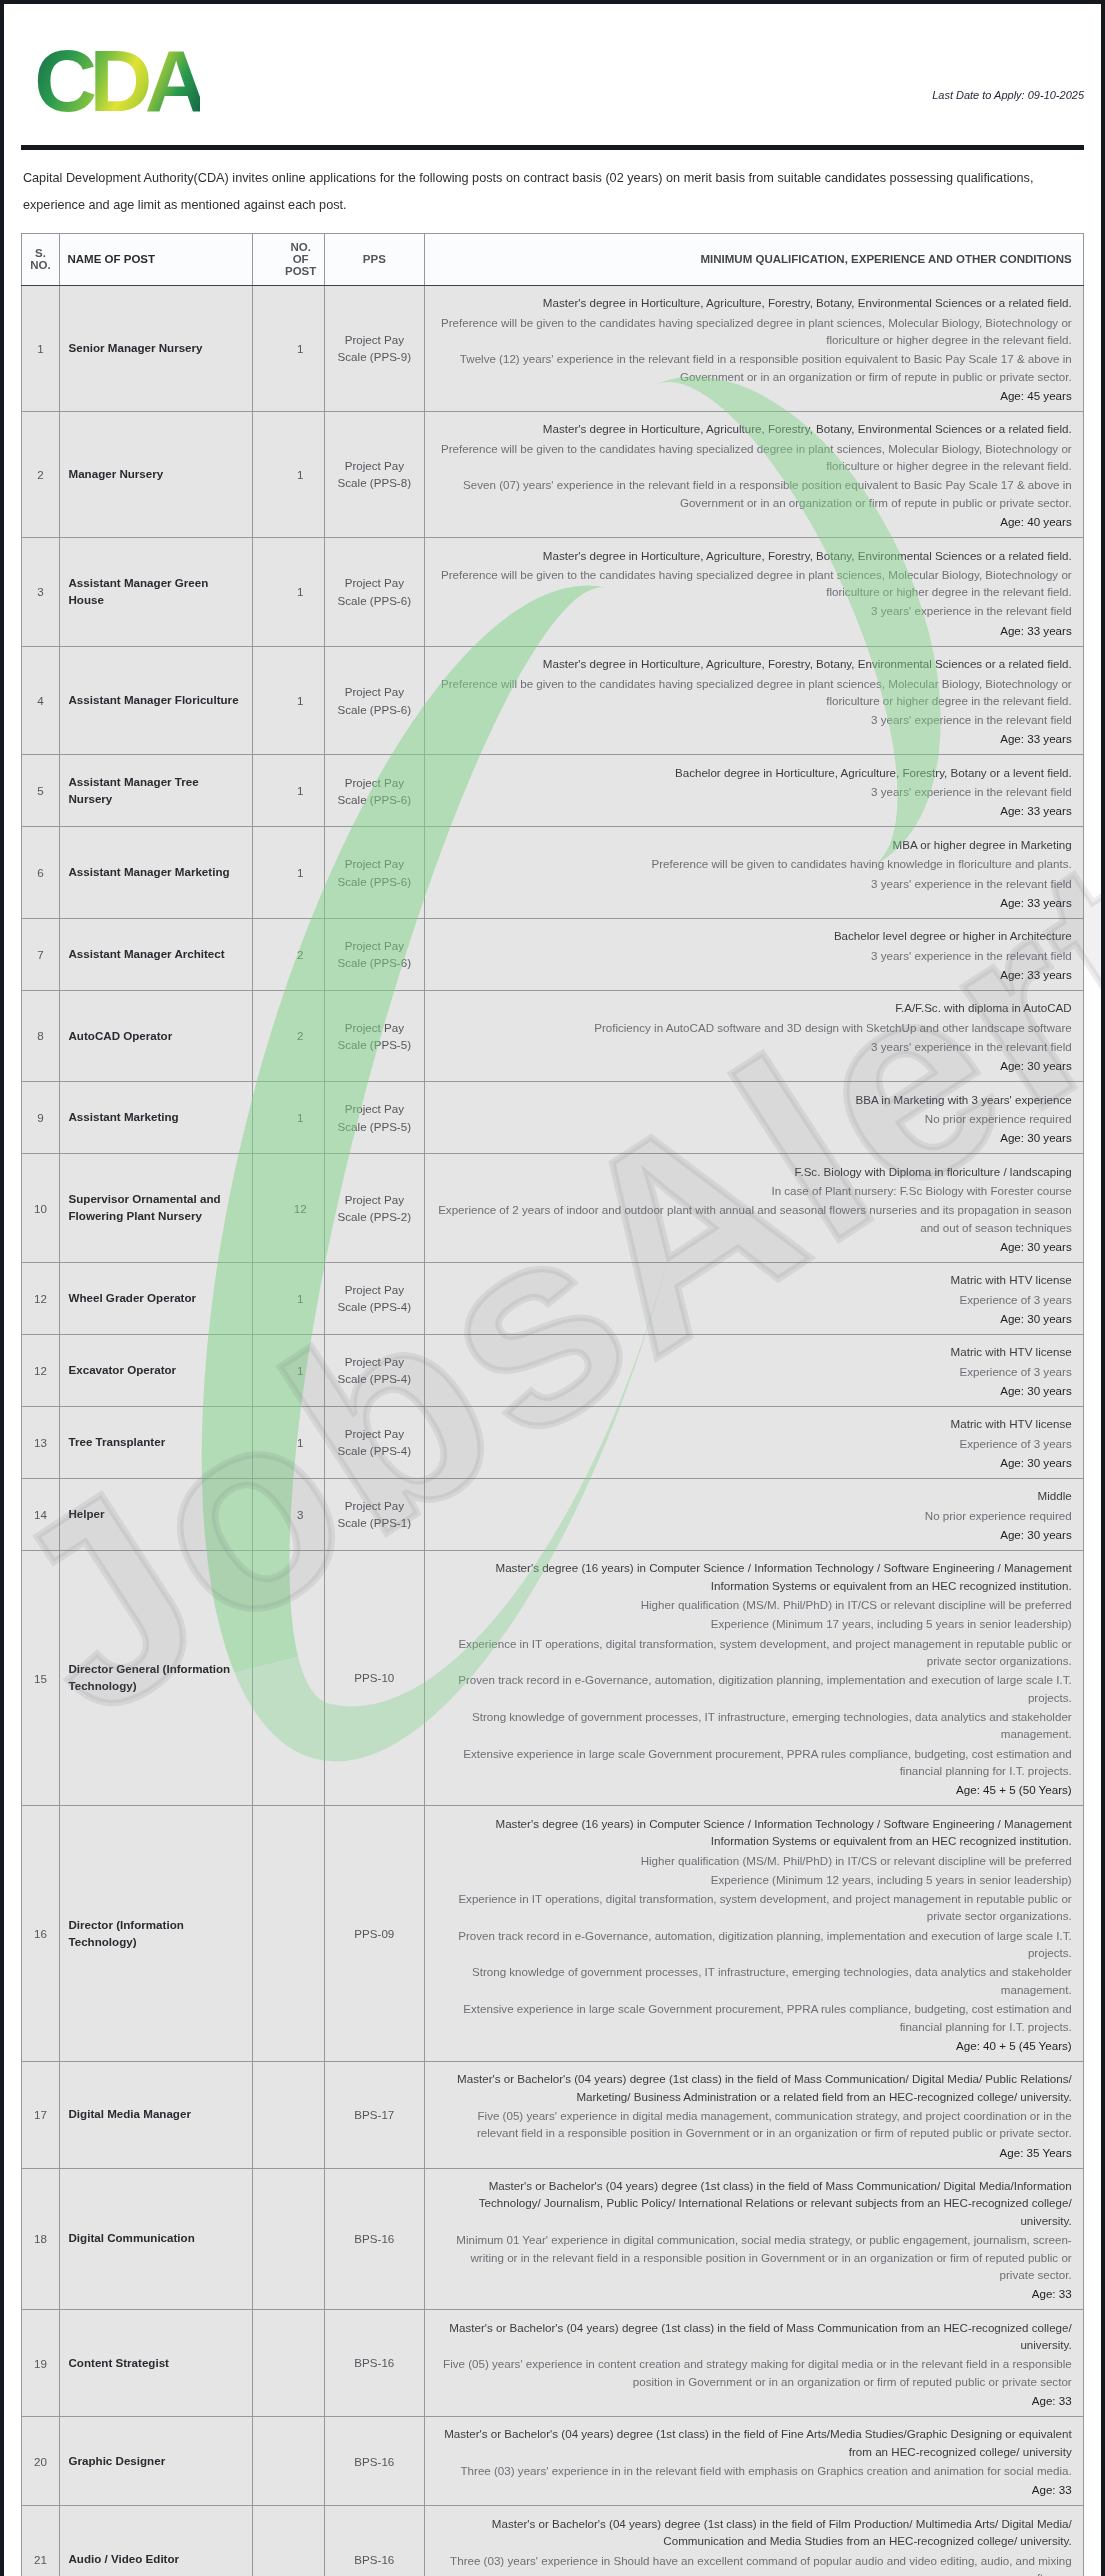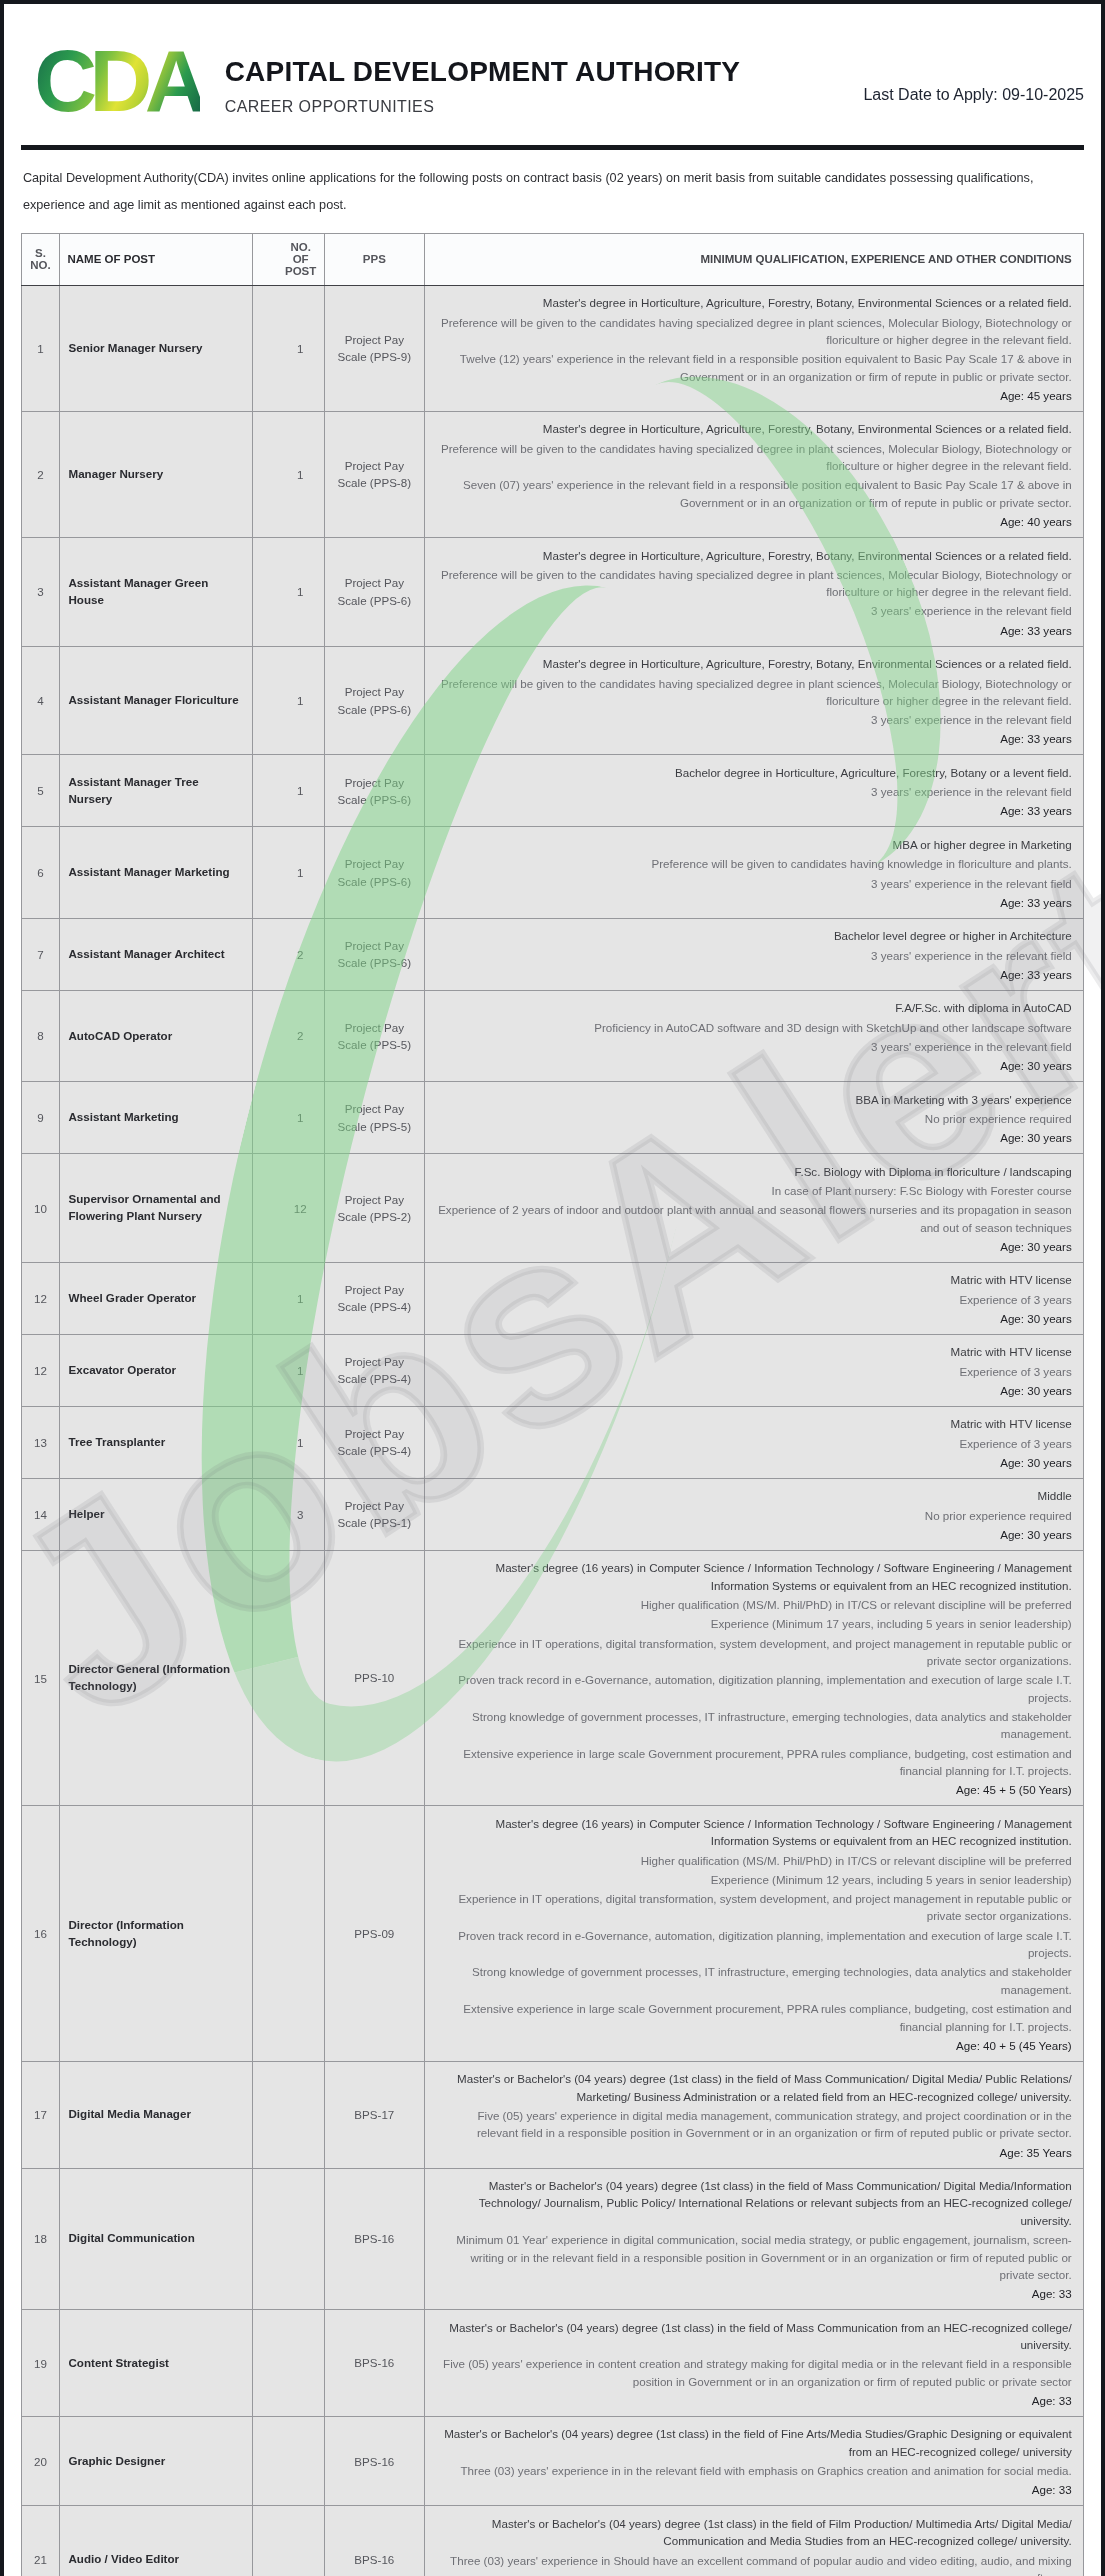--- a/index.html
+++ b/index.html
@@ -33,21 +33,21 @@
   .hdr { position:relative; display:flex; align-items:center; padding:9.4px 0 0 13.2px; height:115px; }
   .logo {
     font-size:87px; line-height:81px; font-weight:800; letter-spacing:-7.5px;
     background:linear-gradient(115deg,#17694a 0%,#2b9a4e 22%,#79bf41 40%,#e0e335 55%,#b9d335 65%,#2b9a4e 82%,#146245 100%);
     -webkit-background-clip:text; background-clip:text; color:transparent;
     margin-right:24.5px; margin-top:1.9px;
   }
   .title-block { padding-top:13.2px; }
   .org-title { font-size:28px; font-weight:800; color:#14161c; letter-spacing:0.2px; }
   .subtitle { font-size:16px; color:#3a3c42; margin-top:9.4px; letter-spacing:0.4px; }
-  .last-date { margin-left:auto; padding-top:32px; font-size:16px; color:#1d2330; white-space:nowrap; }
+  .last-date { margin-left:auto; padding-top:32px; font-size:11px; color:#1d2330; white-space:nowrap;font-style:italic; }
   .rule { height:4.7px; background:#15181d; margin:13.2px 0 0 0; }
   .intro { font-size:12.7px; color:#2e2f33; line-height:2.15; margin:15px 1.9px 13.2px 1.9px; }
   
   table { width:100%; border-collapse:collapse; background:#e5e5e5; position:relative; z-index:1; }
   th, td { border:0.9px solid #97989c; vertical-align:middle; }
   tr { border-top:1.9px solid #404146; }
   table, thead tr { border:1.9px solid #404146; }
   th {
     font-size:11.5px; color:#45464b; font-weight:bold; text-align:left;
     padding:7.5px 7.5px; background:#fbfcfd; border-bottom:1.9px solid #404146;
@@ -68,24 +68,20 @@
 <div class="page">
 
   <div class="wm-layer">
     <div class="wm-swoosh"></div>
     <div class="wm-swoosh2"></div>
     <div class="wm-text"><span class="wm-gray">JobsAlert</span><span class="wm-green">.pk</span></div>
   </div>
 
   <header class="hdr">
     <div class="logo">CDA</div>
-    <div class="title-block">
-      <h1 class="org-title">CAPITAL DEVELOPMENT AUTHORITY</h1>
-      <div class="subtitle">CAREER OPPORTUNITIES</div>
-    </div>
     <div class="last-date">Last Date to Apply: 09-10-2025</div>
   </header>
 
   <div class="rule"></div>
 
   <p class="intro">Capital Development Authority(CDA) invites online applications for the following posts on contract basis (02 years) on merit basis from suitable candidates possessing qualifications, experience and age limit as mentioned against each post.</p>
 
   <table>
     <thead>
       <tr>

